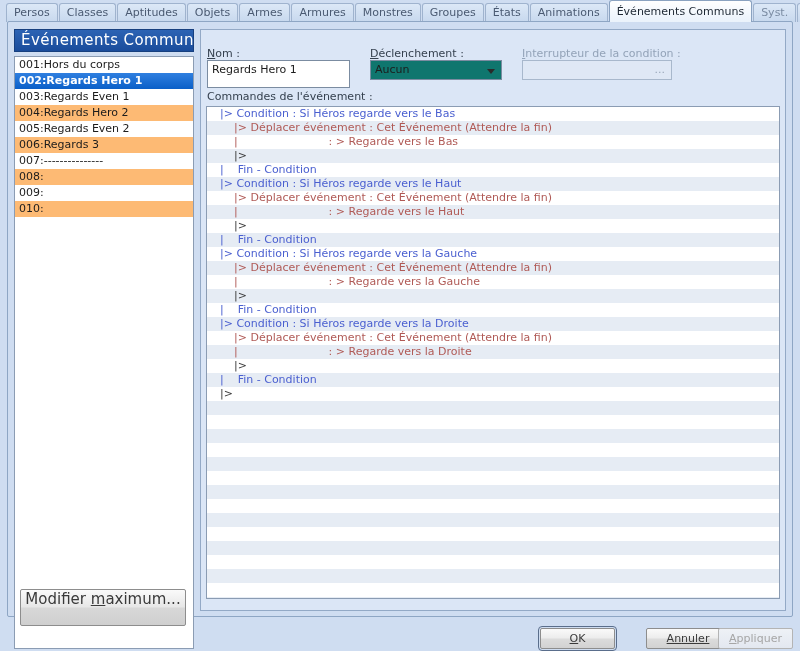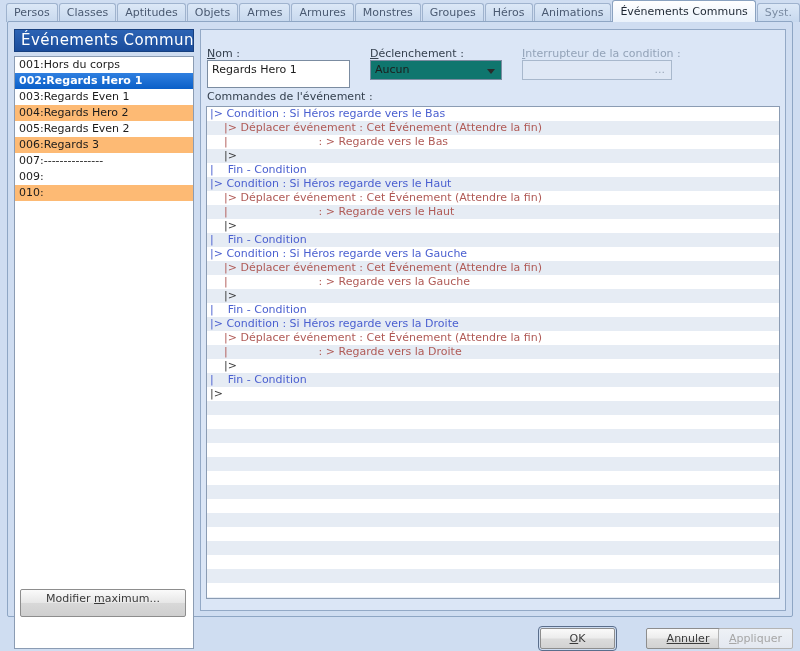--- a/index.html
+++ b/index.html
@@ -80,25 +80,25 @@
     cursor: default;
   }
   .lrow.alt { background: #fdba74; }
   .lrow.sel {
     background: linear-gradient(to bottom, #2f7fe0 0%, #0a5fc8 100%);
     color: #ffffff;
     font-weight: bold;
   }
 
   .modbtn {
-    position: absolute; left: 20px; top: 589px; width: 166px; height: 28px;
+    position: absolute; left: 20px; top: 589px; width: 166px; height: 37px;
     background: linear-gradient(to bottom, #fafafa 0%, #e7e7e7 48%, #d8d8d8 52%, #cfcfcf 100%);
     border: 1px solid #8d8d8d;
     border-radius: 2px;
-    font-size: 11px;
+    font-size: 15px;
     color: #3a3a3a;
     text-align: center;
     line-height: 18px;
     cursor: default;
   }
 
   
   .rpanel {
     position: absolute; left: 200px; top: 29px; width: 586px; height: 582px;
     background: #dbe6f6;
@@ -161,21 +161,21 @@
     position: absolute; left: 206px; top: 106px; width: 574px; height: 493px;
     background: #ffffff;
     border: 1px solid #8b9cb3;
     overflow: hidden;
   }
   .crow {
     height: 14px; line-height: 14px;
     font-size: 11px;
     white-space: pre;
     overflow: hidden;
-    padding-left: 3px;
+    padding-left: 13px;
     cursor: default;
   }
   .crow.alt { background: #e6ecf4; }
   .c-blue { color: #4a5fd0; }
   .c-red  { color: #b05a56; }
   .c-dark { color: #3c3c3c; }
 
   
   .btn {
     position: absolute;
@@ -199,39 +199,40 @@
 
 <div class="tabstrip" id="tabstrip">
     <div class="tab">Persos</div>
     <div class="tab">Classes</div>
     <div class="tab">Aptitudes</div>
     <div class="tab">Objets</div>
     <div class="tab">Armes</div>
     <div class="tab">Armures</div>
     <div class="tab">Monstres</div>
     <div class="tab">Groupes</div>
-    <div class="tab">Héros</div>
+    <div class="tab">États</div>
     <div class="tab">Animations</div>
     <div class="tab active">Événements Communs</div>
     <div class="tab dim">Syst.</div>
     <div class="tab dim">Lexique</div>
   </div>
 
 <div class="frame"></div>
 
 <div class="banner">Événements Communs</div>
 
 <div class="listbox" id="listbox">
     <div class="lrow">001:Hors du corps</div>
     <div class="lrow sel">002:Regards Hero 1</div>
     <div class="lrow">003:Regards Even 1</div>
     <div class="lrow alt">004:Regards Hero 2</div>
     <div class="lrow">005:Regards Even 2</div>
     <div class="lrow alt">006:Regards 3</div>
     <div class="lrow">007:---------------</div>
+    <div class="lrow alt">008:</div>
     <div class="lrow">009:</div>
     <div class="lrow alt">010:</div>
   </div>
 
 <div class="modbtn" id="modbtn">Modifier <u>m</u>aximum...</div>
 
 <div class="rpanel"></div>
 
 <div class="flabel" style="left:207px; top:47px;" id="lbl-name"><u>N</u>om :</div>
 <div class="textfield" style="left:207px; top:60px; width:143px; height:28px;">Regards Hero 1</div>

